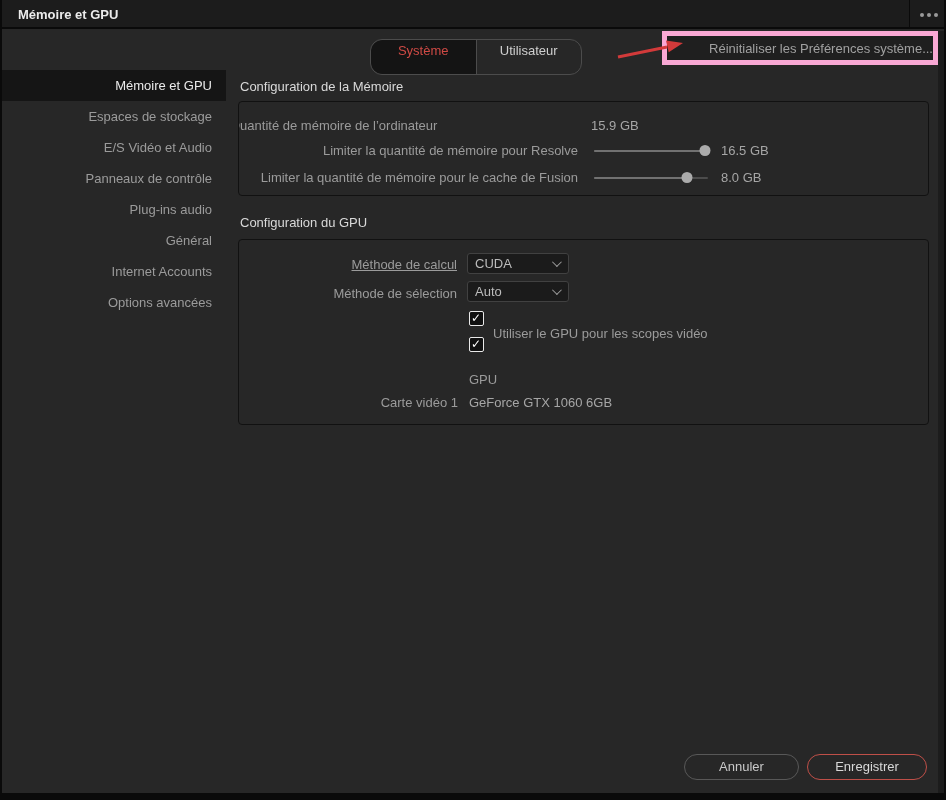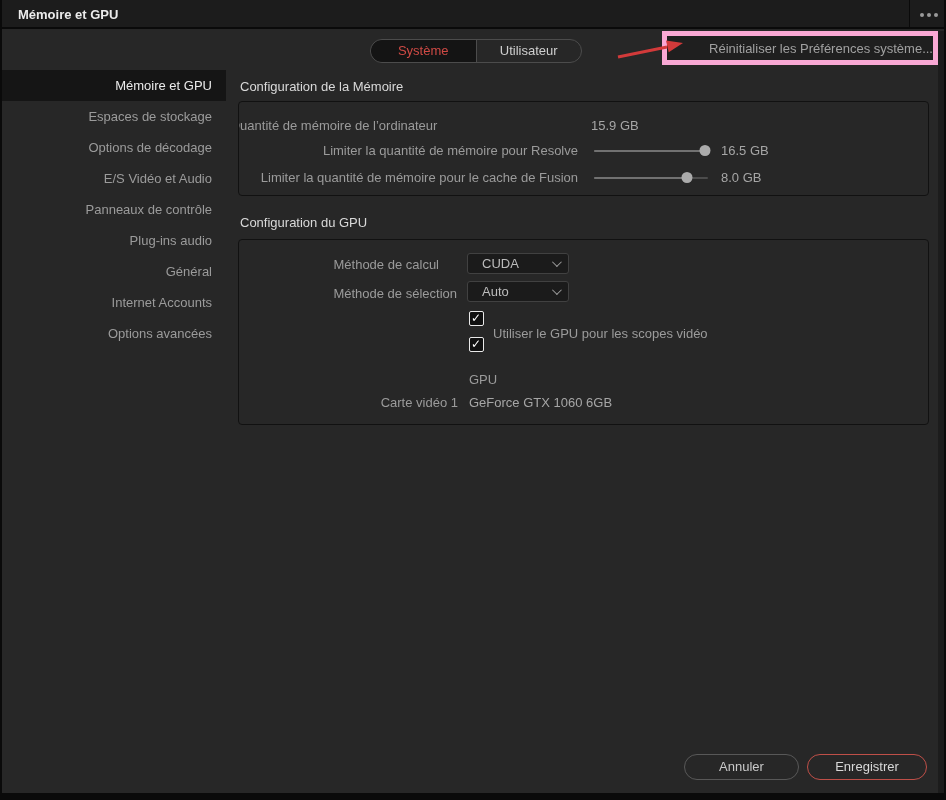--- a/index.html
+++ b/index.html
@@ -15,21 +15,21 @@
   .edge-bottom{ position:absolute; left:0; bottom:0; width:946px; height:7px; background:#0a0a0a; }
 
   
   .titlebar { position:absolute; left:0; top:0; width:946px; height:29px; background:#1c1c1c; border-bottom:2px solid #0a0a0a; }
   .titlebar .title { position:absolute; left:18px; top:0; line-height:29px; font-weight:bold; color:#ececec; }
   .titlebar-divider { position:absolute; left:909px; top:0; width:1px; height:29px; background:#0a0a0a; }
   .menu-dots { position:absolute; left:913px; top:0; width:31px; height:29px; display:flex; align-items:center; justify-content:center; gap:3px; cursor:pointer; }
   .menu-dots .dot { width:4px; height:4px; border-radius:50%; background:#9a9a9a; }
 
   
-  .tabbar { position:absolute; left:370px; top:39px; width:212px; height:24px; border:1px solid #4c4c4c; border-radius:12px; display:flex; overflow:hidden; background:#272727; }
+  .tabbar { position:absolute; left:370px; top:39px; width:212px; height:36px; border:1px solid #4c4c4c; border-radius:12px; display:flex; overflow:hidden; background:#272727; }
   .tab { flex:1; text-align:center; line-height:22px; color:#cfcfcf; cursor:pointer; }
   .tab.active { background:#141414; color:#cf4a45; border-radius:12px 0 0 12px; }
   .tab + .tab { border-left:1px solid #4c4c4c; }
 
   
   .popup { position:absolute; left:662px; top:31px; width:276px; height:34px; background:#1f1f1f; border:5px solid #f9a8d4; color:#a0a0a0; text-align:right; line-height:26px; }
 
   .arrow-svg { position:absolute; left:615px; top:38px; }
 
   
@@ -51,21 +51,21 @@
   .val { position:absolute; color:#a6a6a6; white-space:nowrap; }
   .r-anchor { right:350px; text-align:center; }
 
   
   .slider { position:absolute; left:355px; width:114px; height:16px; cursor:pointer; }
   .slider-track { position:absolute; left:0; top:7px; width:100%; height:2px; background:#4c4c4c; border-radius:1px; }
   .slider-fill { position:absolute; left:0; top:7px; height:2px; background:#717171; border-radius:1px; }
   .slider-handle { position:absolute; top:2px; width:11px; height:11px; border-radius:50%; background:#ababab; transform:translateX(-50%); }
 
   
-  .dropdown { position:absolute; left:228px; width:102px; height:21px; background:#1b1b1b; border:1px solid #414141; border-radius:3px; display:flex; align-items:center; justify-content:space-between; padding:0 9px 0 14px; color:#bcbcbc; cursor:pointer; }
+  .dropdown { position:absolute; left:228px; width:102px; height:21px; background:#1b1b1b; border:1px solid #414141; border-radius:3px; display:flex; align-items:center; justify-content:space-between; padding:0 9px 0 7px; color:#bcbcbc; cursor:pointer; }
   .chevron { width:7px; height:7px; border-right:1.5px solid #9a9a9a; border-bottom:1.5px solid #9a9a9a; transform:rotate(45deg) translateY(-2px); }
 
   
   .checkbox { position:absolute; left:230px; width:15px; height:15px; background:#101010; border:1.5px solid #e9e9e9; border-radius:2px; cursor:pointer; }
   .checkbox::after { content:"\2713"; position:absolute; left:1px; top:-1px; color:#ffffff; font-size:12px; font-weight:bold; }
   .cb-label { position:absolute; left:254px; color:#9b9b9b; white-space:nowrap; }
 
   
   .btn { position:absolute; top:754px; height:26px; border-radius:13px; background:transparent; text-align:center; line-height:24px; cursor:pointer; }
   .btn-cancel { left:684px; width:115px; border:1px solid #585858; color:#c9c9c9; }
@@ -94,21 +94,20 @@
   <div class="popup">Réinitialiser les Préférences système...</div>
 
   <svg class="arrow-svg" width="72" height="22" viewBox="0 0 72 22">
     <line x1="3" y1="19" x2="52" y2="9" stroke="#d23a3a" stroke-width="3.2"></line>
     <polygon points="68,5 51,2.5 53.7,14.3" fill="#d23a3a"></polygon>
   </svg>
 
   <nav class="sidebar">
     <div class="side-item selected">Mémoire et GPU</div>
     <div class="side-item">Espaces de stockage</div>
-    <div class="side-item">Options de décodage</div>
     <div class="side-item">E/S Vidéo et Audio</div>
     <div class="side-item">Panneaux de contrôle</div>
     <div class="side-item">Plug-ins audio</div>
     <div class="side-item">Général</div>
     <div class="side-item">Internet Accounts</div>
     <div class="side-item">Options avancées</div>
   </nav>
 
   <div class="section-title st-mem">Configuration de la Mémoire</div>
   <div class="panel panel-mem">
@@ -127,21 +126,21 @@
     <div class="slider" style="top:68px;">
       <div class="slider-track"></div>
       <div class="slider-fill" style="width: 82%;"></div>
       <div class="slider-handle" style="left: 82%;"></div>
     </div>
     <div class="val" style="left:482px; top:68px;">8.0 GB</div>
   </div>
 
   <div class="section-title st-gpu">Configuration du GPU</div>
   <div class="panel panel-gpu">
-    <div class="lbl" style="right:489px; top:17px;">Méthode de calcul</div>
+    <div class="lbl" style="right:471px; top:17px;text-decoration:underline;">Méthode de calcul</div>
     <div class="dropdown" style="top:13px;">
       <span>CUDA</span>
       <span class="chevron"></span>
     </div>
 
     <div class="lbl" style="right:471px; top:46px;">Méthode de sélection</div>
     <div class="dropdown" style="top:41px;">
       <span>Auto</span>
       <span class="chevron"></span>
     </div>

